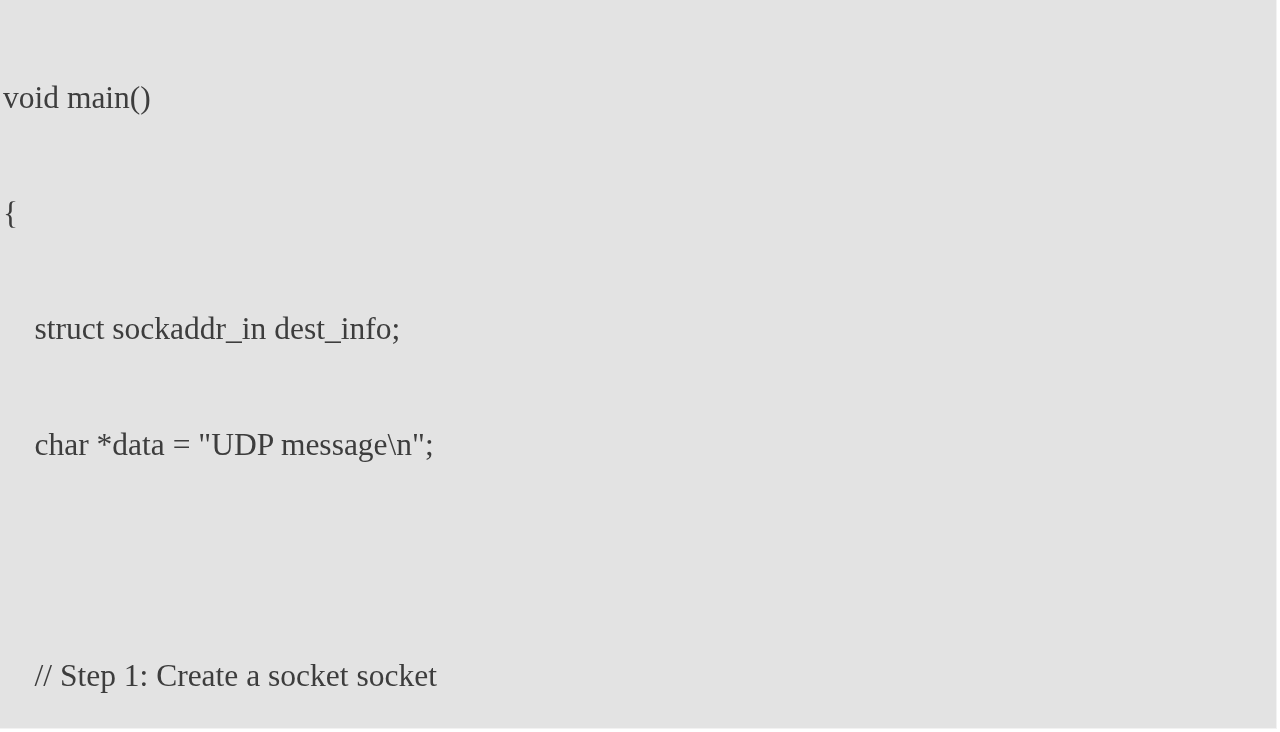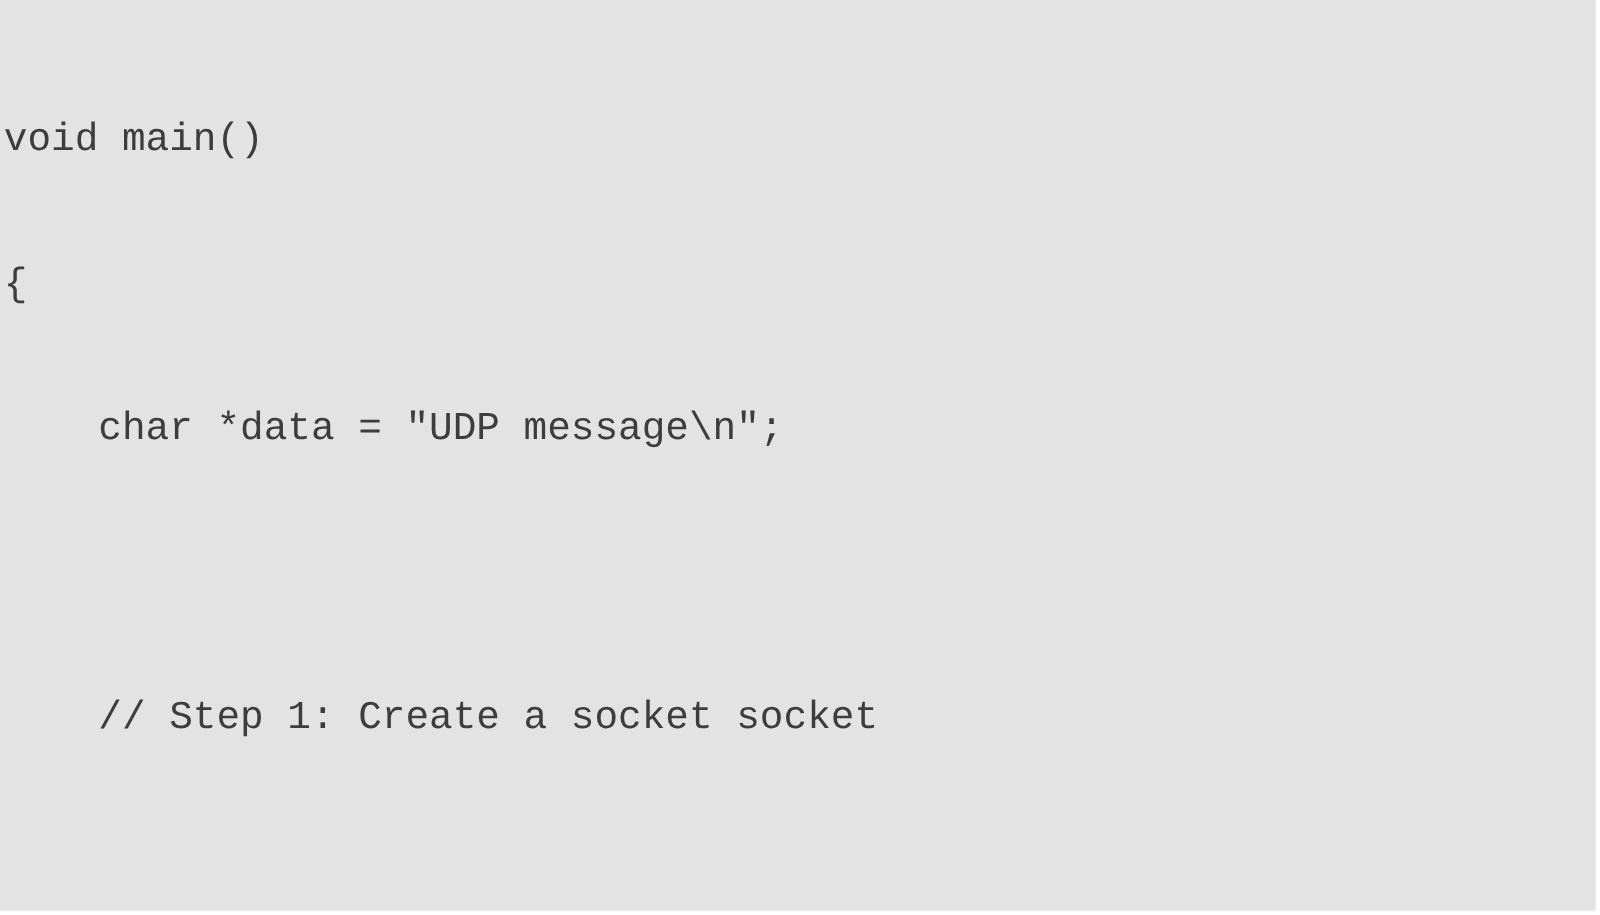--- a/index.html
+++ b/index.html
@@ -13,41 +13,42 @@
     width: 1280px;
     height: 732px;
     background: var(--page);
     overflow: hidden;
   }
   .code-block {
     width: 1277px;
     height: 729px;
     background: var(--bg);
     color: var(--fg);
-    font-family: Liberation Mono, monospace;
+    font-family: Liberation Serif, serif;
     font-size: 31.5px;
     line-height: var(--lh);
-    padding: 17px 0 0 3px;
+    padding: 2px 0 0 3px;
     white-space: pre;
     overflow: hidden;
     border-right: 1px solid #f2f2f2;
     border-bottom: 1px solid #f2f2f2;
   }
   .code-line {
     white-space: pre;
     min-height: var(--lh);
     height: var(--lh);
   }
 </style>
 </head>
 <body>
 
 <div class="code-block">
   <div class="code-line">void main()</div>
   <div class="code-line">{</div>
+  <div class="code-line">    struct sockaddr_in dest_info;</div>
   <div class="code-line">    char *data = "UDP message\n";</div>
   <div class="code-line"></div>
   <div class="code-line">    // Step 1: Create a socket socket</div>
   
   
   
   
   
   
   

